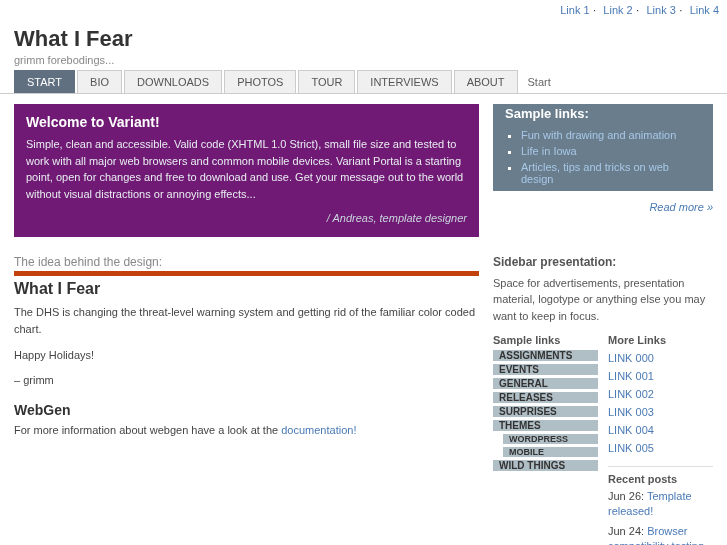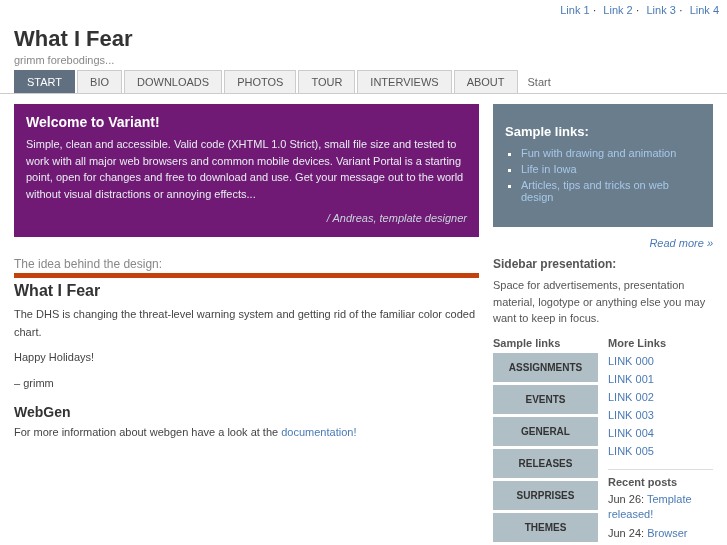--- a/index.html
+++ b/index.html
@@ -18,21 +18,21 @@
     .nav-bar { display: flex; align-items: flex-end; border-bottom: 1px solid #ccc; padding: 0 14px; background: #fff; }
     .nav-tab { padding: 5px 12px; font-size: 11px; border: 1px solid #ccc; border-bottom: none; margin-right: 2px; cursor: pointer; text-transform: uppercase; background: #f0f0f0; color: #555; }
     .nav-tab.active { background: #607080; color: #fff; border-color: #607080; }
     .nav-tab-plain { padding: 5px 8px; font-size: 11px; color: #666; border: none; background: none; margin-right: 2px; }
 
     
     .welcome-box { background: #701a75; color: #fff; padding: 10px 12px; margin-bottom: 10px; }
     .welcome-box h2 { font-size: 14px; margin-bottom: 6px; }
     .welcome-box p { font-size: 11px; line-height: 1.5; color: #e8edf0; }
     .welcome-box .signature { text-align: right; font-style: italic; font-size: 11px; color: #c8d4dc; margin-top: 8px; }
-    .sample-links-box { background: #697d8c; color: #fff; padding: 20px 12px; margin-bottom: 10px; }
+    .sample-links-box { background: #697d8c; color: #fff; padding: 2px 12px; margin-bottom: 10px; }
     .sample-links-box h3 { font-size: 13px; margin-bottom: 8px; }
     .sample-links-box ul { list-style: square; padding-left: 16px; }
     .sample-links-box ul li { margin-bottom: 4px; font-size: 11px; }
     .sample-links-box ul li a { color: #a8c8e8; text-decoration: none; }
     .read-more { text-align: right; font-size: 11px; margin-top: 6px; }
     .read-more a { color: #4a7ab5; text-decoration: none; font-style: italic; }
 
     
     .content-area { display: flex; padding: 0 14px 10px 14px; gap: 14px; }
 
@@ -46,21 +46,21 @@
 
     
     .sidebar { flex: 0 0 220px; padding-top: 8px; }
     .sidebar-heading { font-size: 12px; font-weight: bold; color: #555; margin-bottom: 6px; }
     .sidebar-desc { font-size: 11px; color: #555; margin-bottom: 10px; line-height: 1.5; }
 
     
     .links-grid { display: flex; gap: 10px; }
     .links-col { flex: 1; }
     .links-col-header { font-size: 11px; font-weight: bold; color: #555; margin-bottom: 4px; }
-    .link-btn { display: block; background: #b0bec5; color: #333; text-align: center; padding: 9px 6px; font-size: 10px; margin-bottom: 3px; cursor: pointer; text-transform: uppercase; font-weight: bold; }
+    .link-btn { display: block; background: #b0bec5; color: #333; padding: 0 6px; font-size: 10px; margin-bottom: 3px; cursor: pointer; text-transform: uppercase; font-weight: bold; }
     .link-btn.indented { margin-left: 10px; font-size: 9px; text-transform: uppercase; }
     .link-btn-plain { display: block; font-size: 11px; color: #4a7ab5; text-decoration: none; padding: 2px 0; margin-bottom: 2px; }
 
     
     .recent-posts { margin-top: 10px; }
     .recent-posts-header { font-size: 11px; font-weight: bold; color: #555; margin-bottom: 4px; border-top: 1px solid #ddd; padding-top: 6px; }
     .recent-post-item { font-size: 11px; color: #444; margin-bottom: 4px; line-height: 1.4; }
     .recent-post-item a { color: #4a7ab5; text-decoration: none; }
 
     

